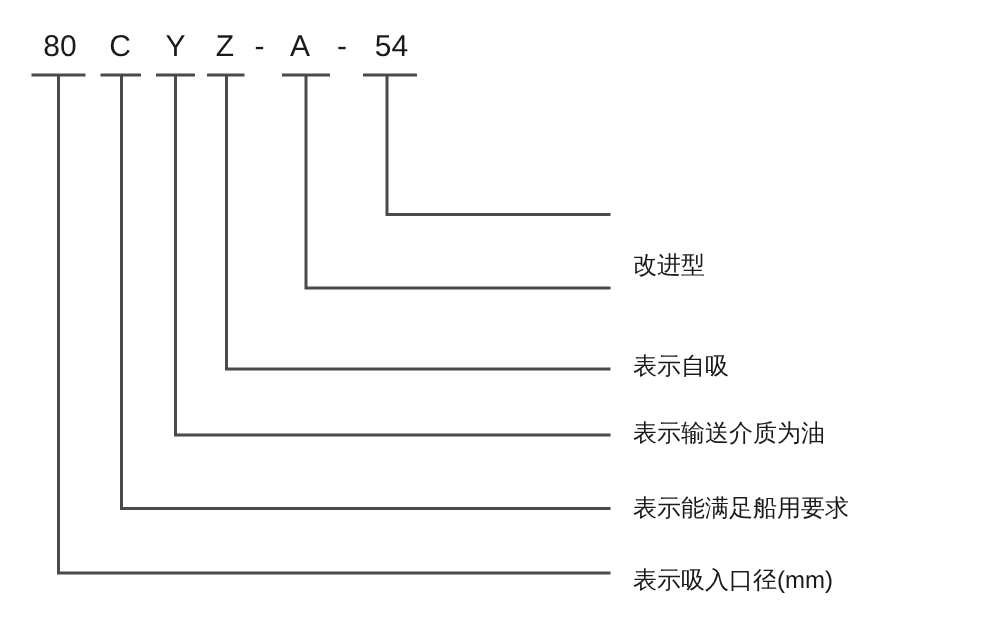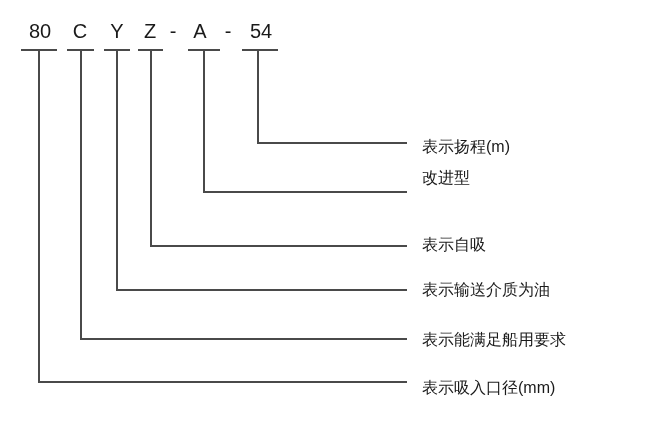--- a/index.html
+++ b/index.html
@@ -67,20 +67,19 @@
 
   <span class="code-seg" style="left:40px">80</span>
   <span class="code-seg" style="left:80px">C</span>
   <span class="code-seg" style="left:117px">Y</span>
   <span class="code-seg" style="left:150px">Z</span>
   <span class="code-seg" style="left:173px">-</span>
   <span class="code-seg" style="left:200px">A</span>
   <span class="code-seg" style="left:228px">-</span>
   <span class="code-seg" style="left:261px">54</span>
 
-  <span class="anno-label" style="top:137px">表示扬程(m)</span>
   <span class="anno-label" style="top:168px">改进型</span>
   <span class="anno-label" style="top:280px">表示输送介质为油</span>
   <span class="anno-label" style="top:235px">表示自吸</span>
   <span class="anno-label" style="top:378px">表示吸入口径(mm)</span>
   <span class="anno-label" style="top:330px">表示能满足船用要求</span>
 
 </div>
 
 </body></html>

